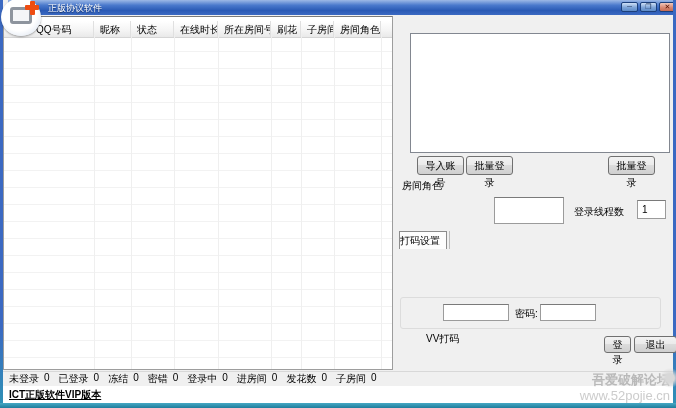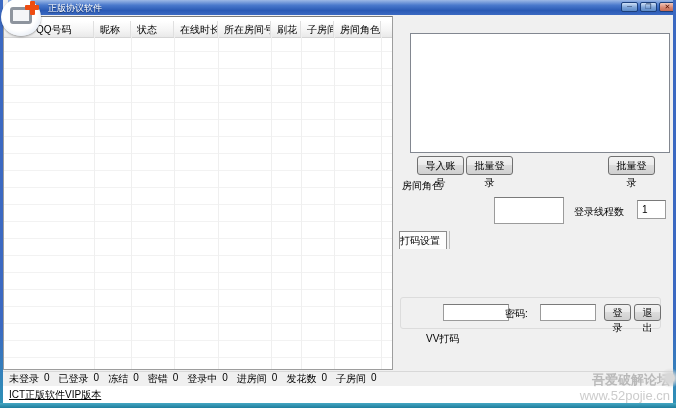--- a/index.html
+++ b/index.html
@@ -112,33 +112,33 @@
   .group-label {
     position:absolute; left:22px; top:-6px; background:#f0f0f0; padding:0 3px;
     font-size:10px;
     margin-top:40px;
   }
   .vv-input {
     border:1px solid #9b9b9b; border-top-color:#7a7a7a; background:#fff;
     font-family:inherit; font-size:10px; padding:1px 3px; outline:none;
     position:absolute; height:17px;
   }
-  .btn.sm { height:17px; line-height:15px; padding:0 5px; }
+  .btn.sm { height:17px; line-height:15px; padding:0 5px;margin-top:32px; }
   
   .status-bar {
     position:absolute; left:3px; top:371px; width:670px; height:15px;
     background:#f0f0f0; border-top:1px solid #d8d8d8;
     display:flex; align-items:center; padding-left:6px; gap:9px; font-size:10px;
   }
   .status-item { display:flex; gap:5px; white-space:nowrap; }
   .footer {
     position:absolute; left:3px; top:386px; width:670px; height:17px; background:#fff;
     display:flex; align-items:center; padding-left:6px;
   }
-  .footer-text { font-weight:normal; font-size:10px; text-decoration:underline; }
+  .footer-text { font-weight:bold; font-size:10px; text-decoration:underline; }
   
   .watermark {
     position:absolute; right:6px; top:372px; text-align:right; z-index:60;
     pointer-events:none; line-height:1.25;
   }
   .wm1 { font-size:13px; font-weight:bold; color:rgba(175,175,175,.85); }
   .wm2 { font-size:13px; color:rgba(195,195,195,.85); }
   .wm-logo {
     position:absolute; right:-10px; top:-4px; width:20px; height:20px; border-radius:50%;
     background:radial-gradient(circle,#d8d8d8 30%,rgba(216,216,216,0) 72%);
@@ -199,24 +199,24 @@
   <span class="lbl" style="left:181px; top:189px;">登录线程数</span>
   <input class="thread-input" value="1" style="">
 
   <div class="tab">打码设置</div>
   <div class="tab-edge"></div>
 
   <div class="groupbox">
     <span class="group-label">VV打码</span>
     <span class="lbl" style="left:4px; top:9px;margin-left:44px;">用户名:</span>
     <input class="vv-input" style="left: 42px; top: 6px; width: 66px;" value="">
-    <span class="lbl" style="left:104px; top:9px;">密码:</span>
+    <span class="lbl" style="left:114px; top:9px;">密码:</span>
     <input class="vv-input" style="left: 139px; top: 6px; width: 56px;" value="">
     <button class="btn sm" style="left:203px; top:6px; width:27px;">登录</button>
-    <button class="btn sm" style="left:233px; top:6px; width:27px;">退出</button>
+    <button class="btn sm" style="left:233px; top:6px; width:43px;">退出</button>
   </div>
 </div>
 
 <div class="status-bar">
   <span class="status-item">
       <span>未登录</span>
       <span>0</span>
     </span>
   <span class="status-item">
       <span>已登录</span>

